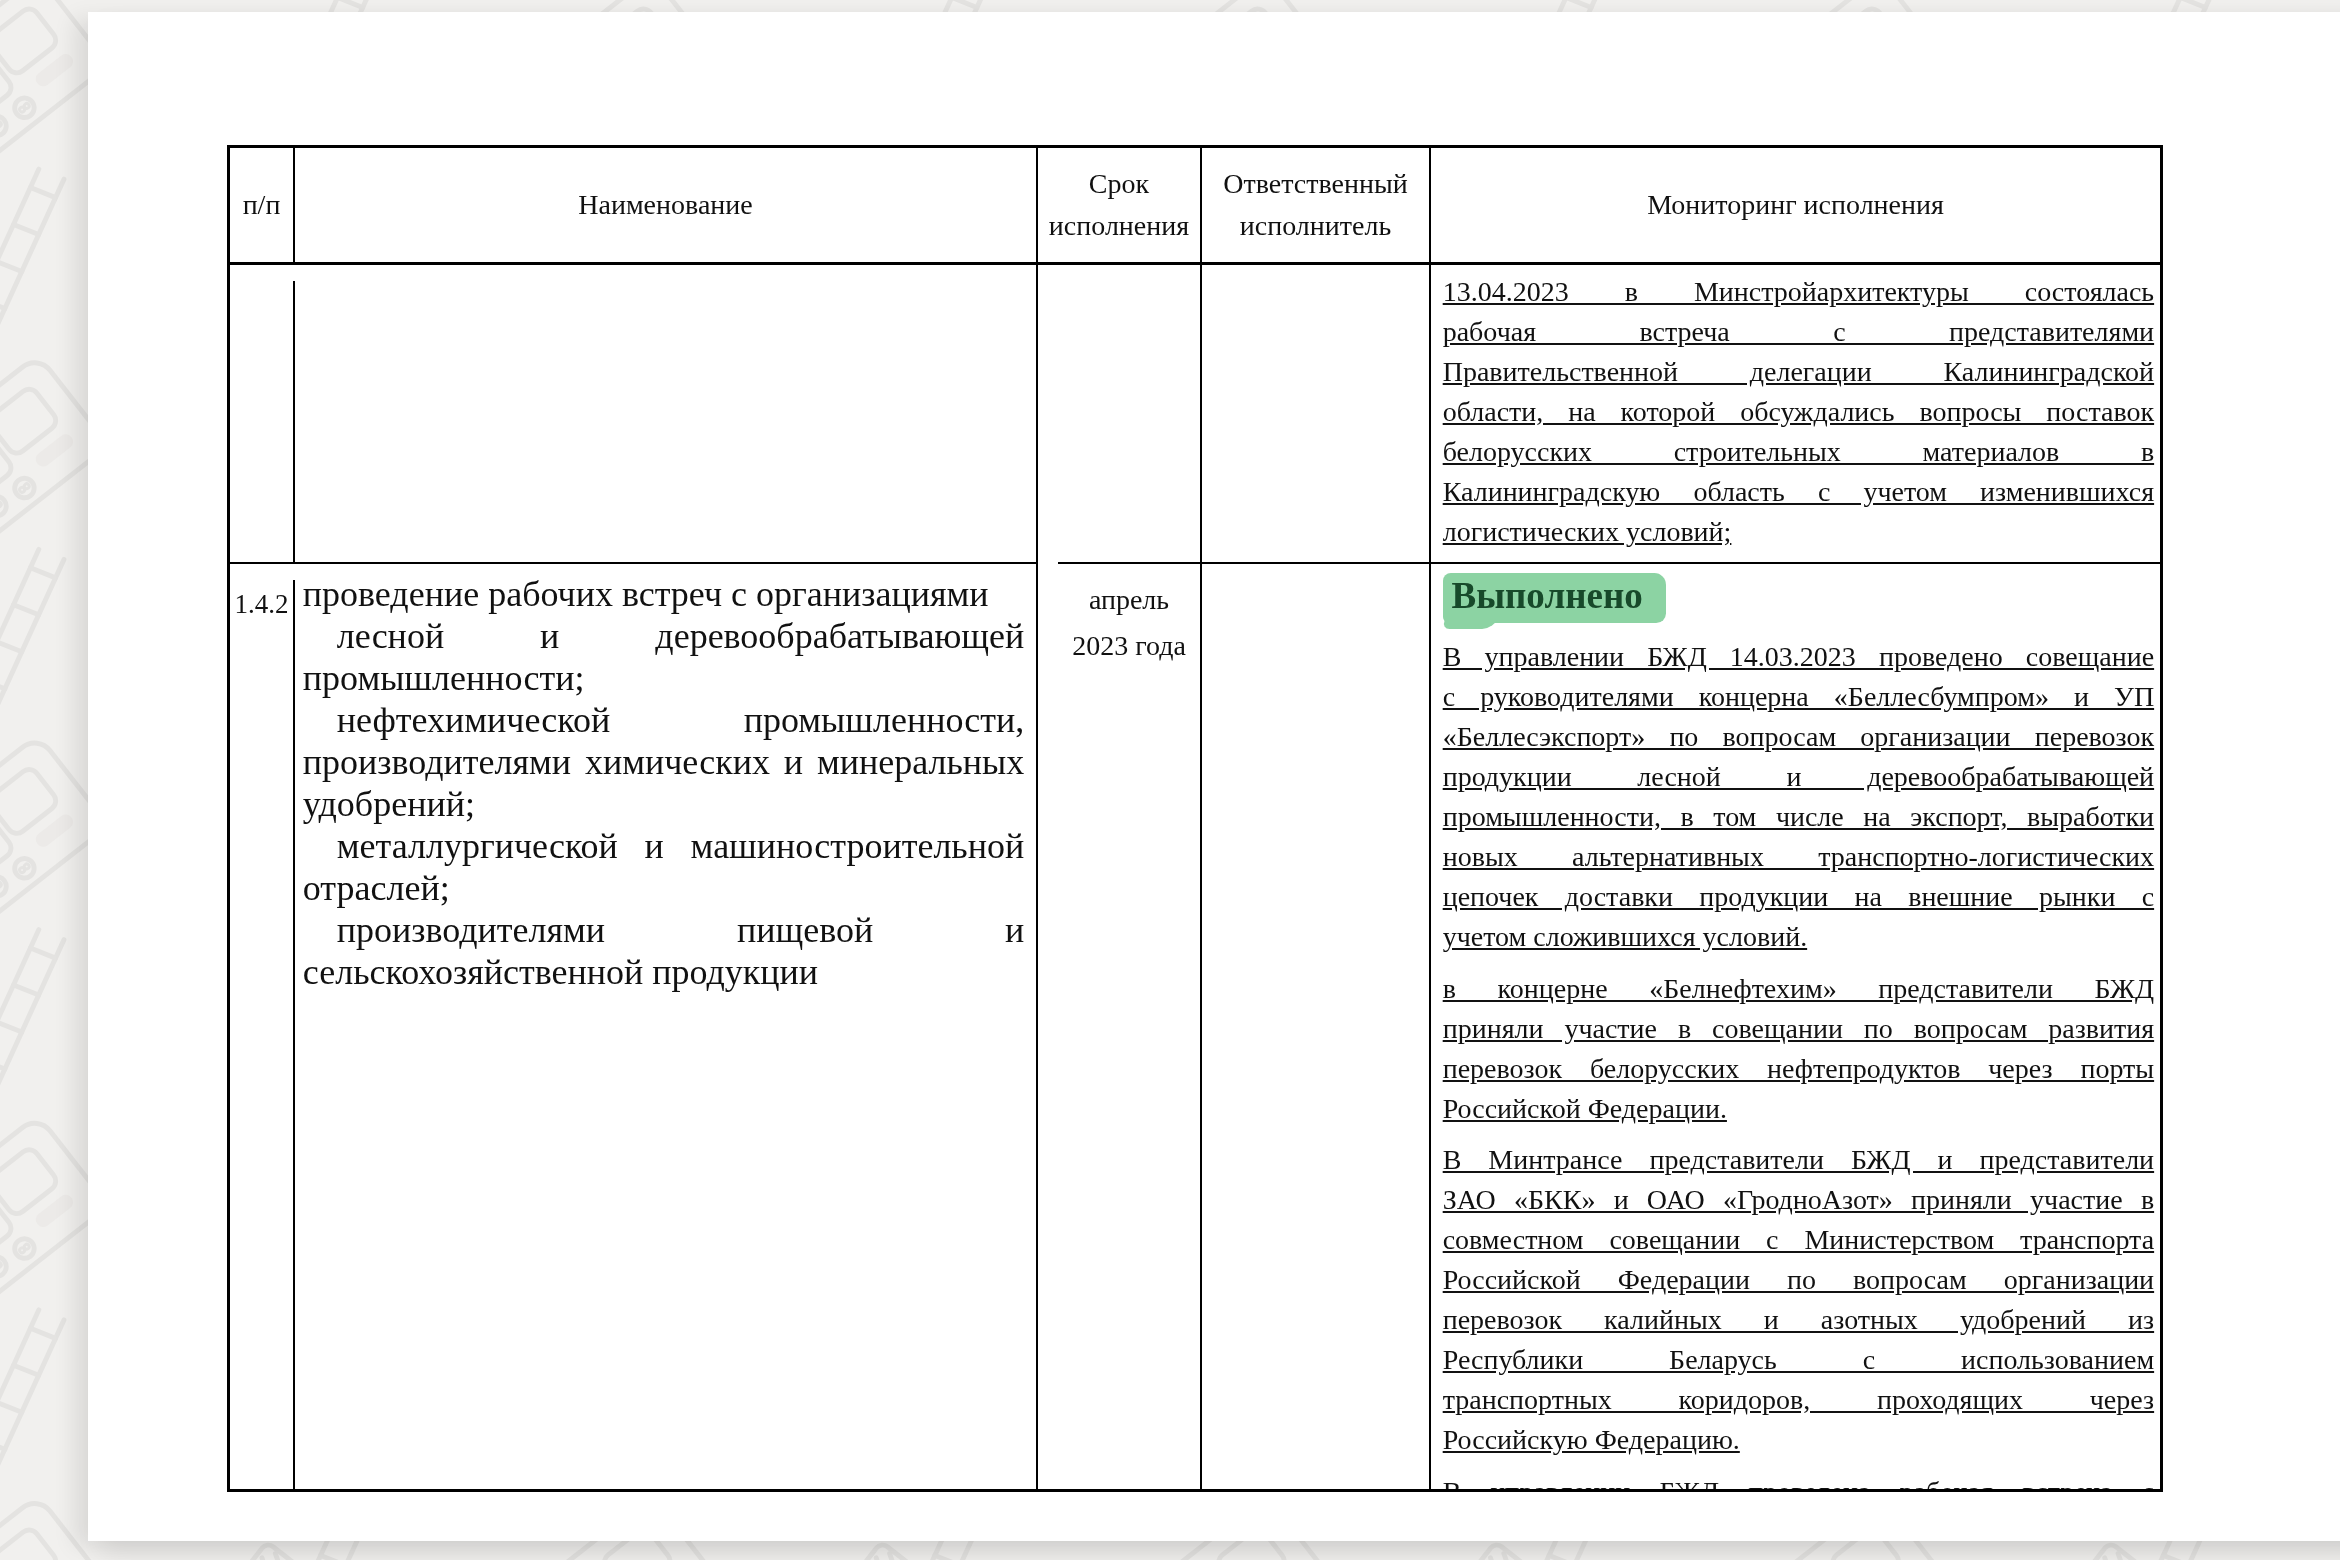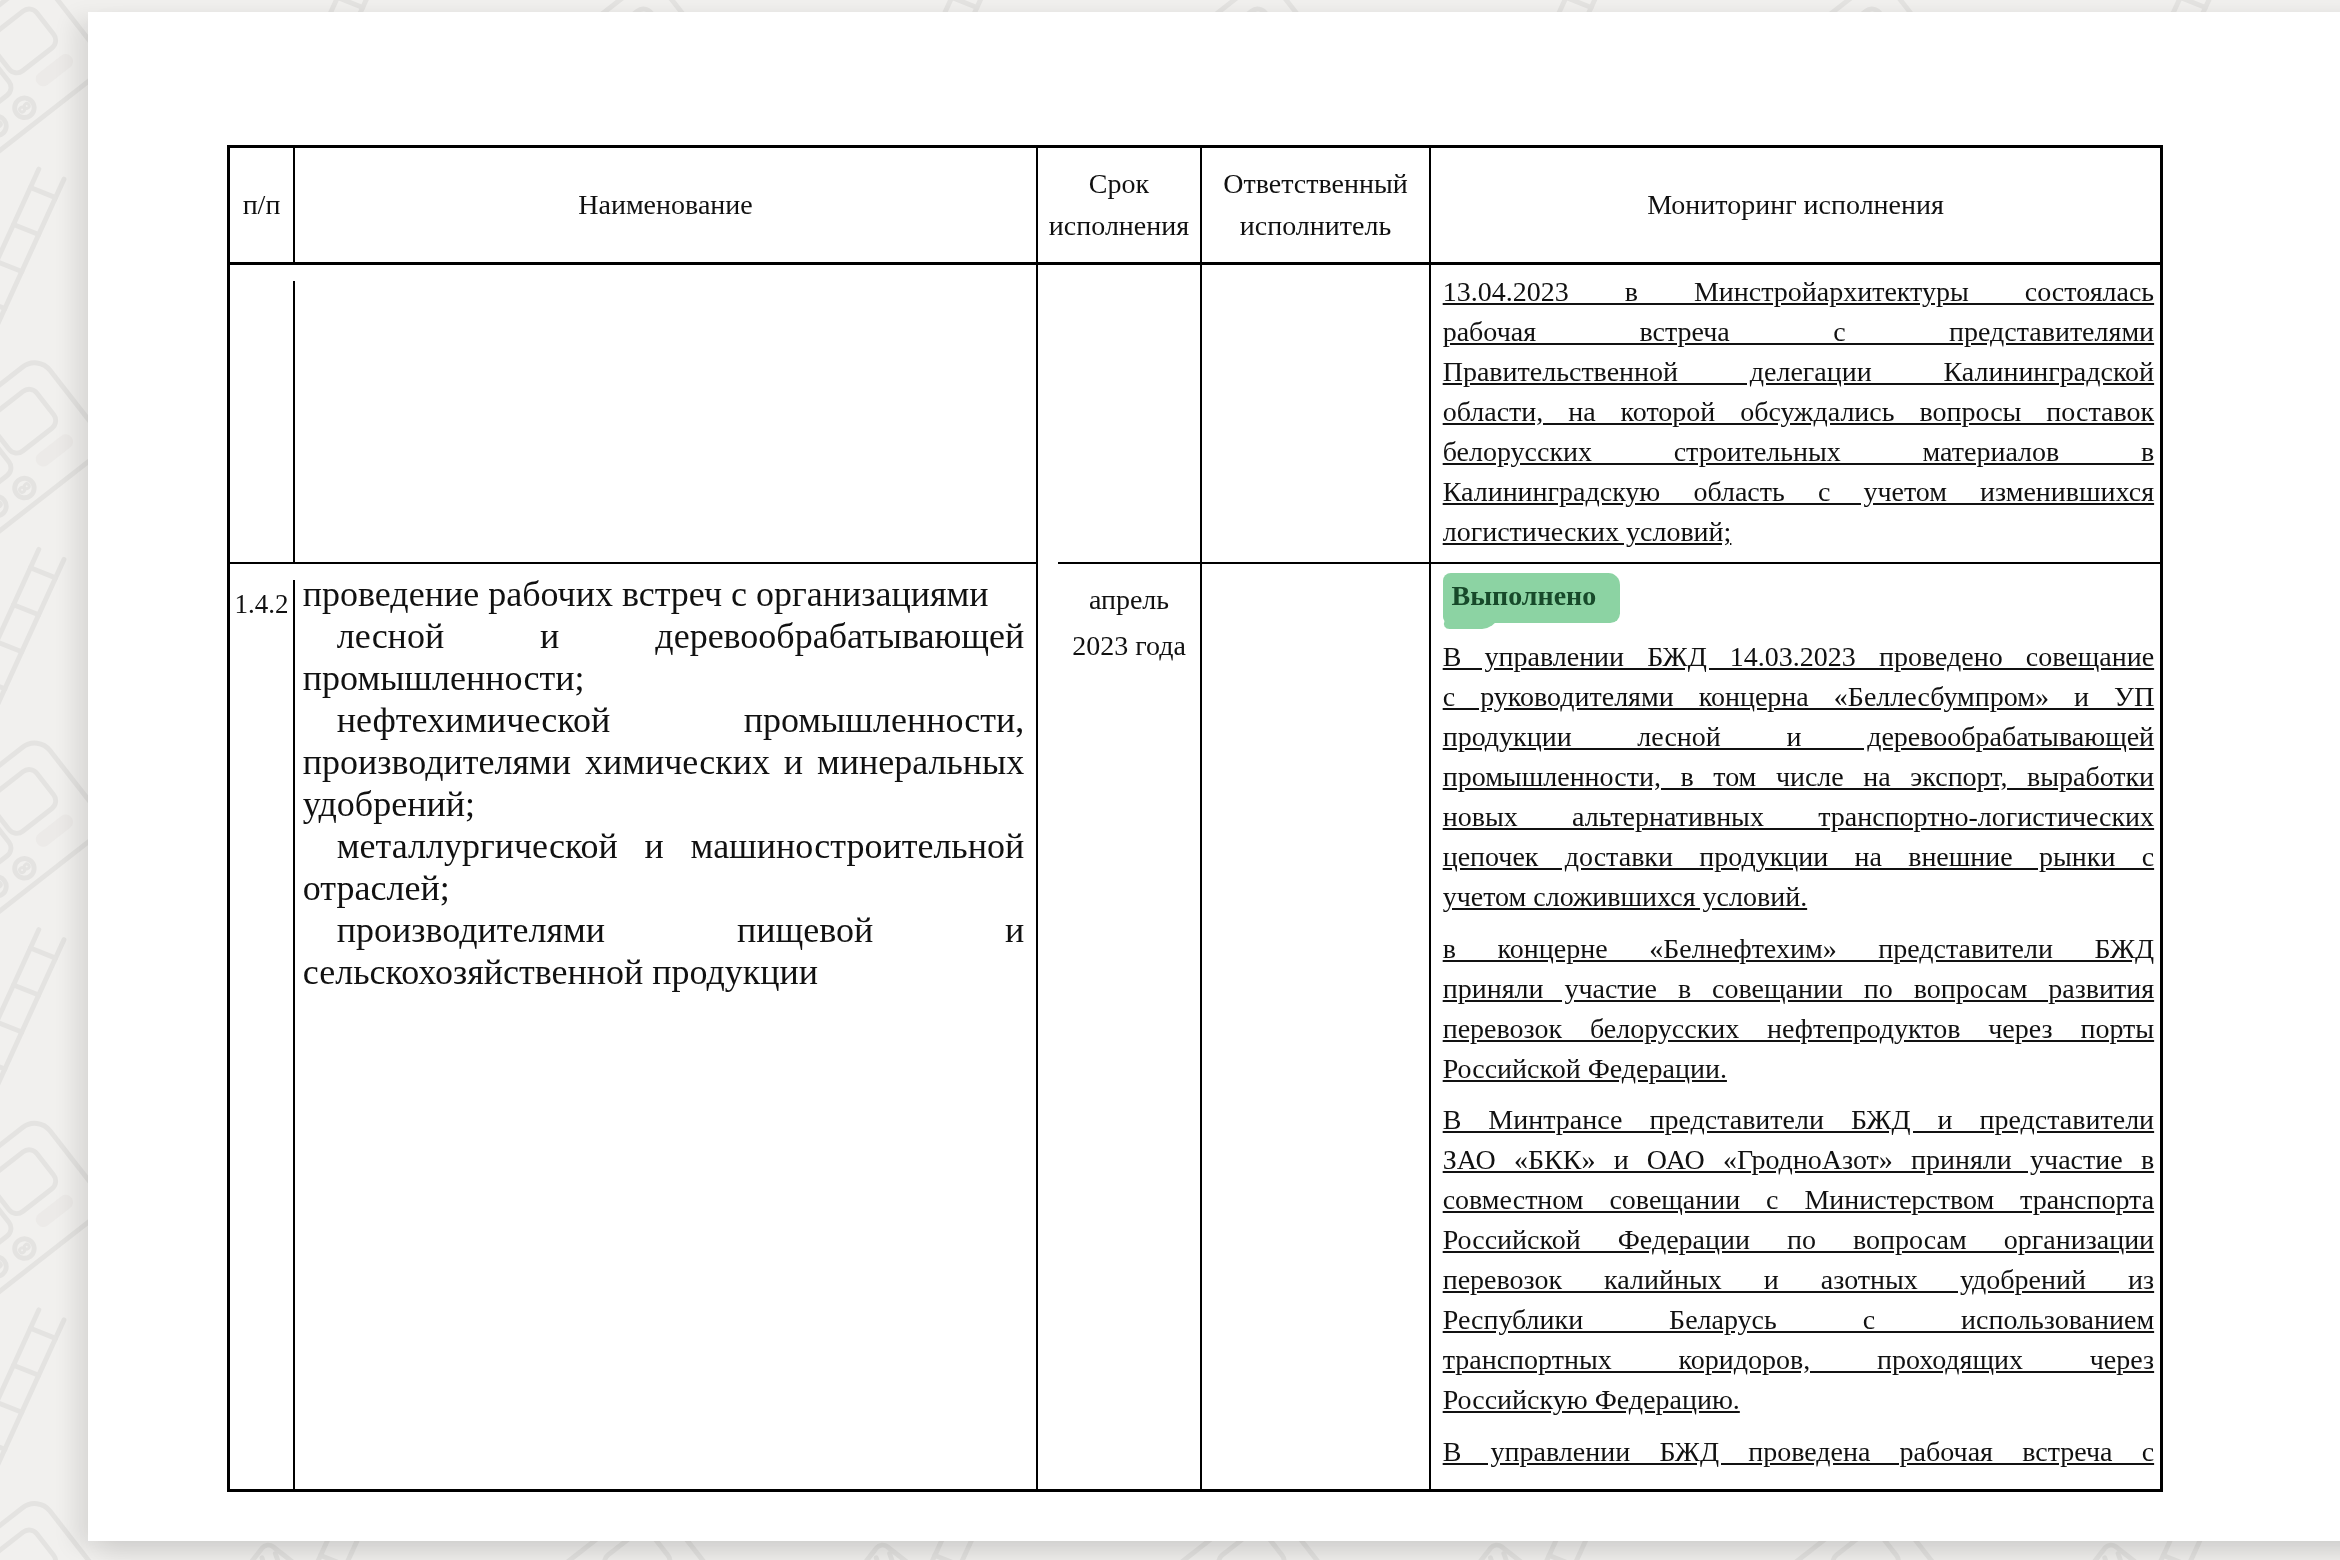--- a/index.html
+++ b/index.html
@@ -20,21 +20,21 @@
          font-size:28px;line-height:1.5;padding:2px;border-bottom-width:3.9px;}
   .num-cell{font-size:27px;text-align:center;padding:9.8px 2px 0;margin-top:16px;}
   .name-cell{font-size:36px;line-height:42px;padding:9.8px 11.7px 0 7.8px;}
   .term-cell{font-size:28px;line-height:46px;text-align:center;padding:13.7px 5.9px 0;margin-left:20px;}
   .mon-cell{font-size:28px;line-height:40px;padding:7.8px 5.9px 0 11.7px;}
   .jline{text-align:justify;text-align-last:justify;}
   .jline.flush{text-align:left;text-align-last:left;}
   .jline.ind{padding-left:34px;}
   .mpara{margin:0 0 11.7px 0;text-decoration:underline;}
   .badge-row{margin:2px 0 13.7px 0;}
-  .badge{display:inline-block;position:relative;font-weight:bold;font-size:28px;
+  .badge{display:inline-block;position:relative;font-weight:bold;font-size:37px;
          background:#8cd3a3;color:#17492a;padding:2.9px 23.4px 6.8px 8.8px;
          border-radius:7.8px 11.7px 9.8px 5.9px;}
   .badge::after{content:"";position:absolute;left:-2px;bottom:-5.9px;width:53px;height:12.7px;
          background:#8cd3a3;transform:skewX(-24deg);transform-origin:left bottom;
          border-radius:0 0 11.7px 8.8px;}
 </style>
 </head>
 <body>
 
 <div class="canvas">
@@ -401,20 +401,21 @@
       </div>
       <div class="cell last-row"></div>
       <div class="cell mon-cell last-col last-row">
         <div class="badge-row">
           <span class="badge">Выполнено</span>
         </div>
         <div>
             <div class="mpara">
               <div class="jline">В управлении БЖД 14.03.2023 проведено совещание</div>
               <div class="jline">с руководителями концерна «Беллесбумпром» и УП</div>
+              <div class="jline">«Беллесэкспорт» по вопросам организации перевозок</div>
               <div class="jline">продукции лесной и деревообрабатывающей</div>
               <div class="jline">промышленности, в том числе на экспорт, выработки</div>
               <div class="jline">новых альтернативных транспортно-логистических</div>
               <div class="jline">цепочек доставки продукции на внешние рынки с</div>
               <div class="jline flush">учетом сложившихся условий.</div>
             </div>
             <div class="mpara">
               <div class="jline">в концерне «Белнефтехим» представители БЖД</div>
               <div class="jline">приняли участие в совещании по вопросам развития</div>
               <div class="jline">перевозок белорусских нефтепродуктов через порты</div>

